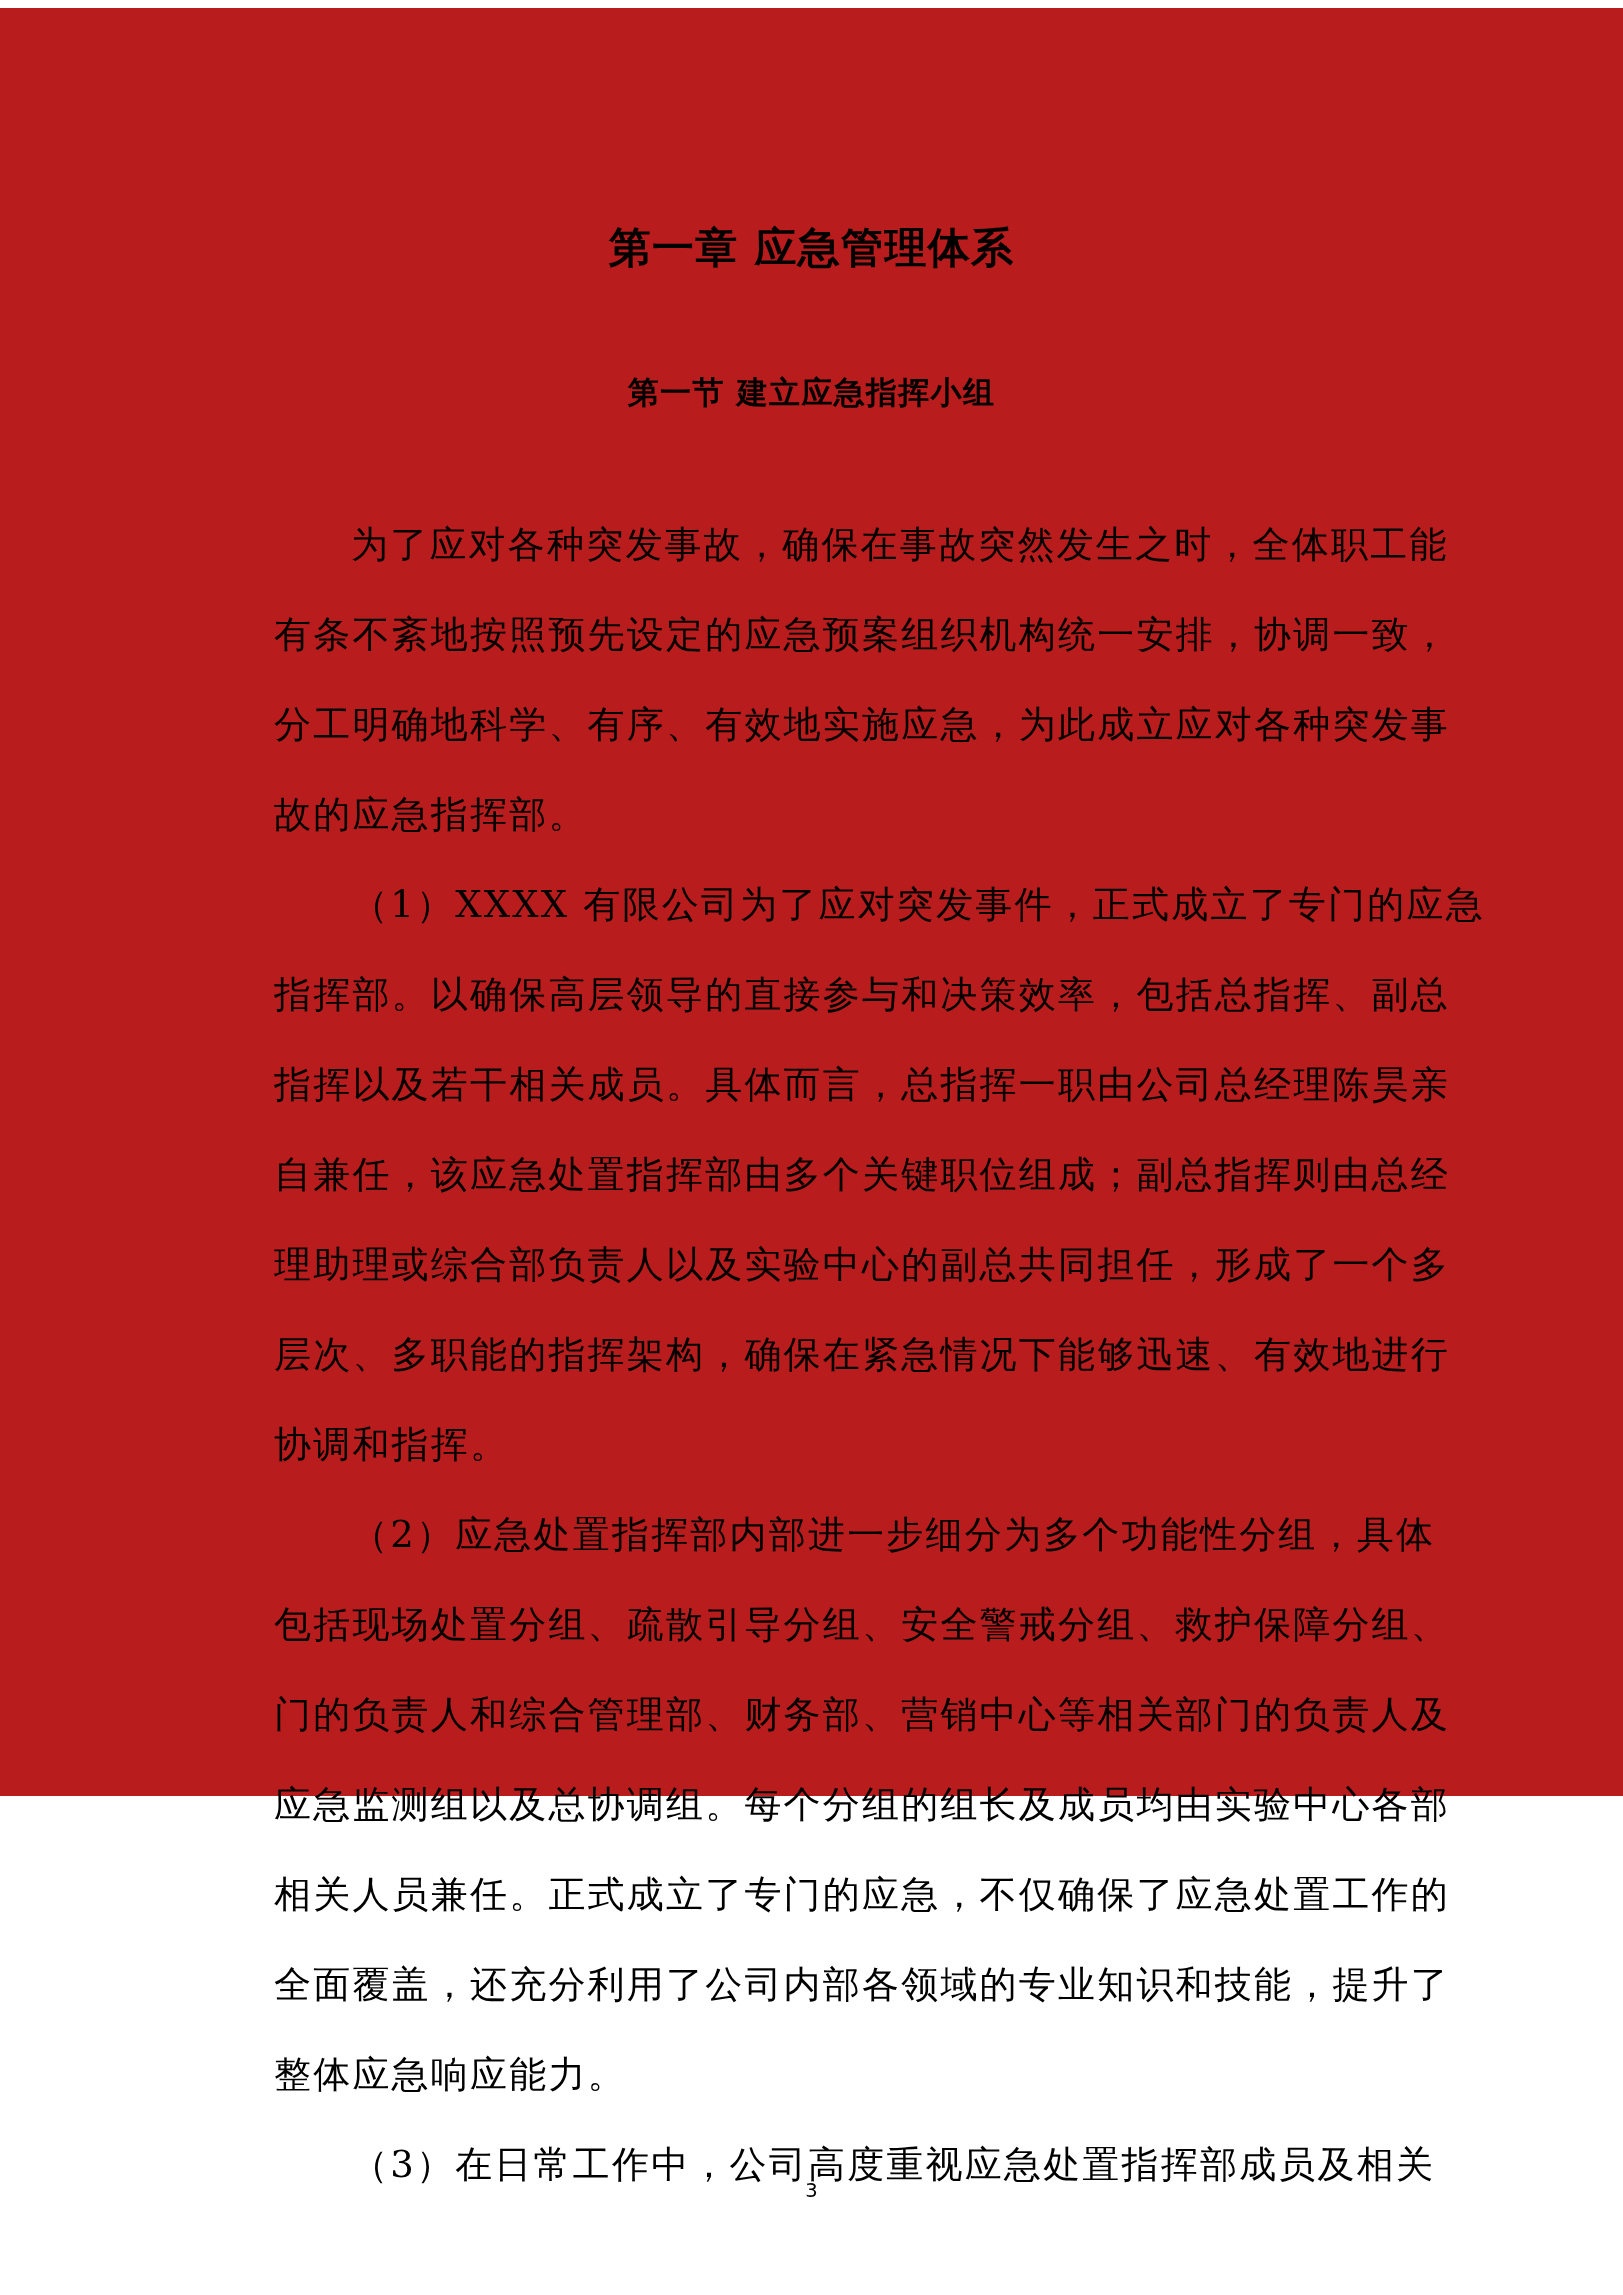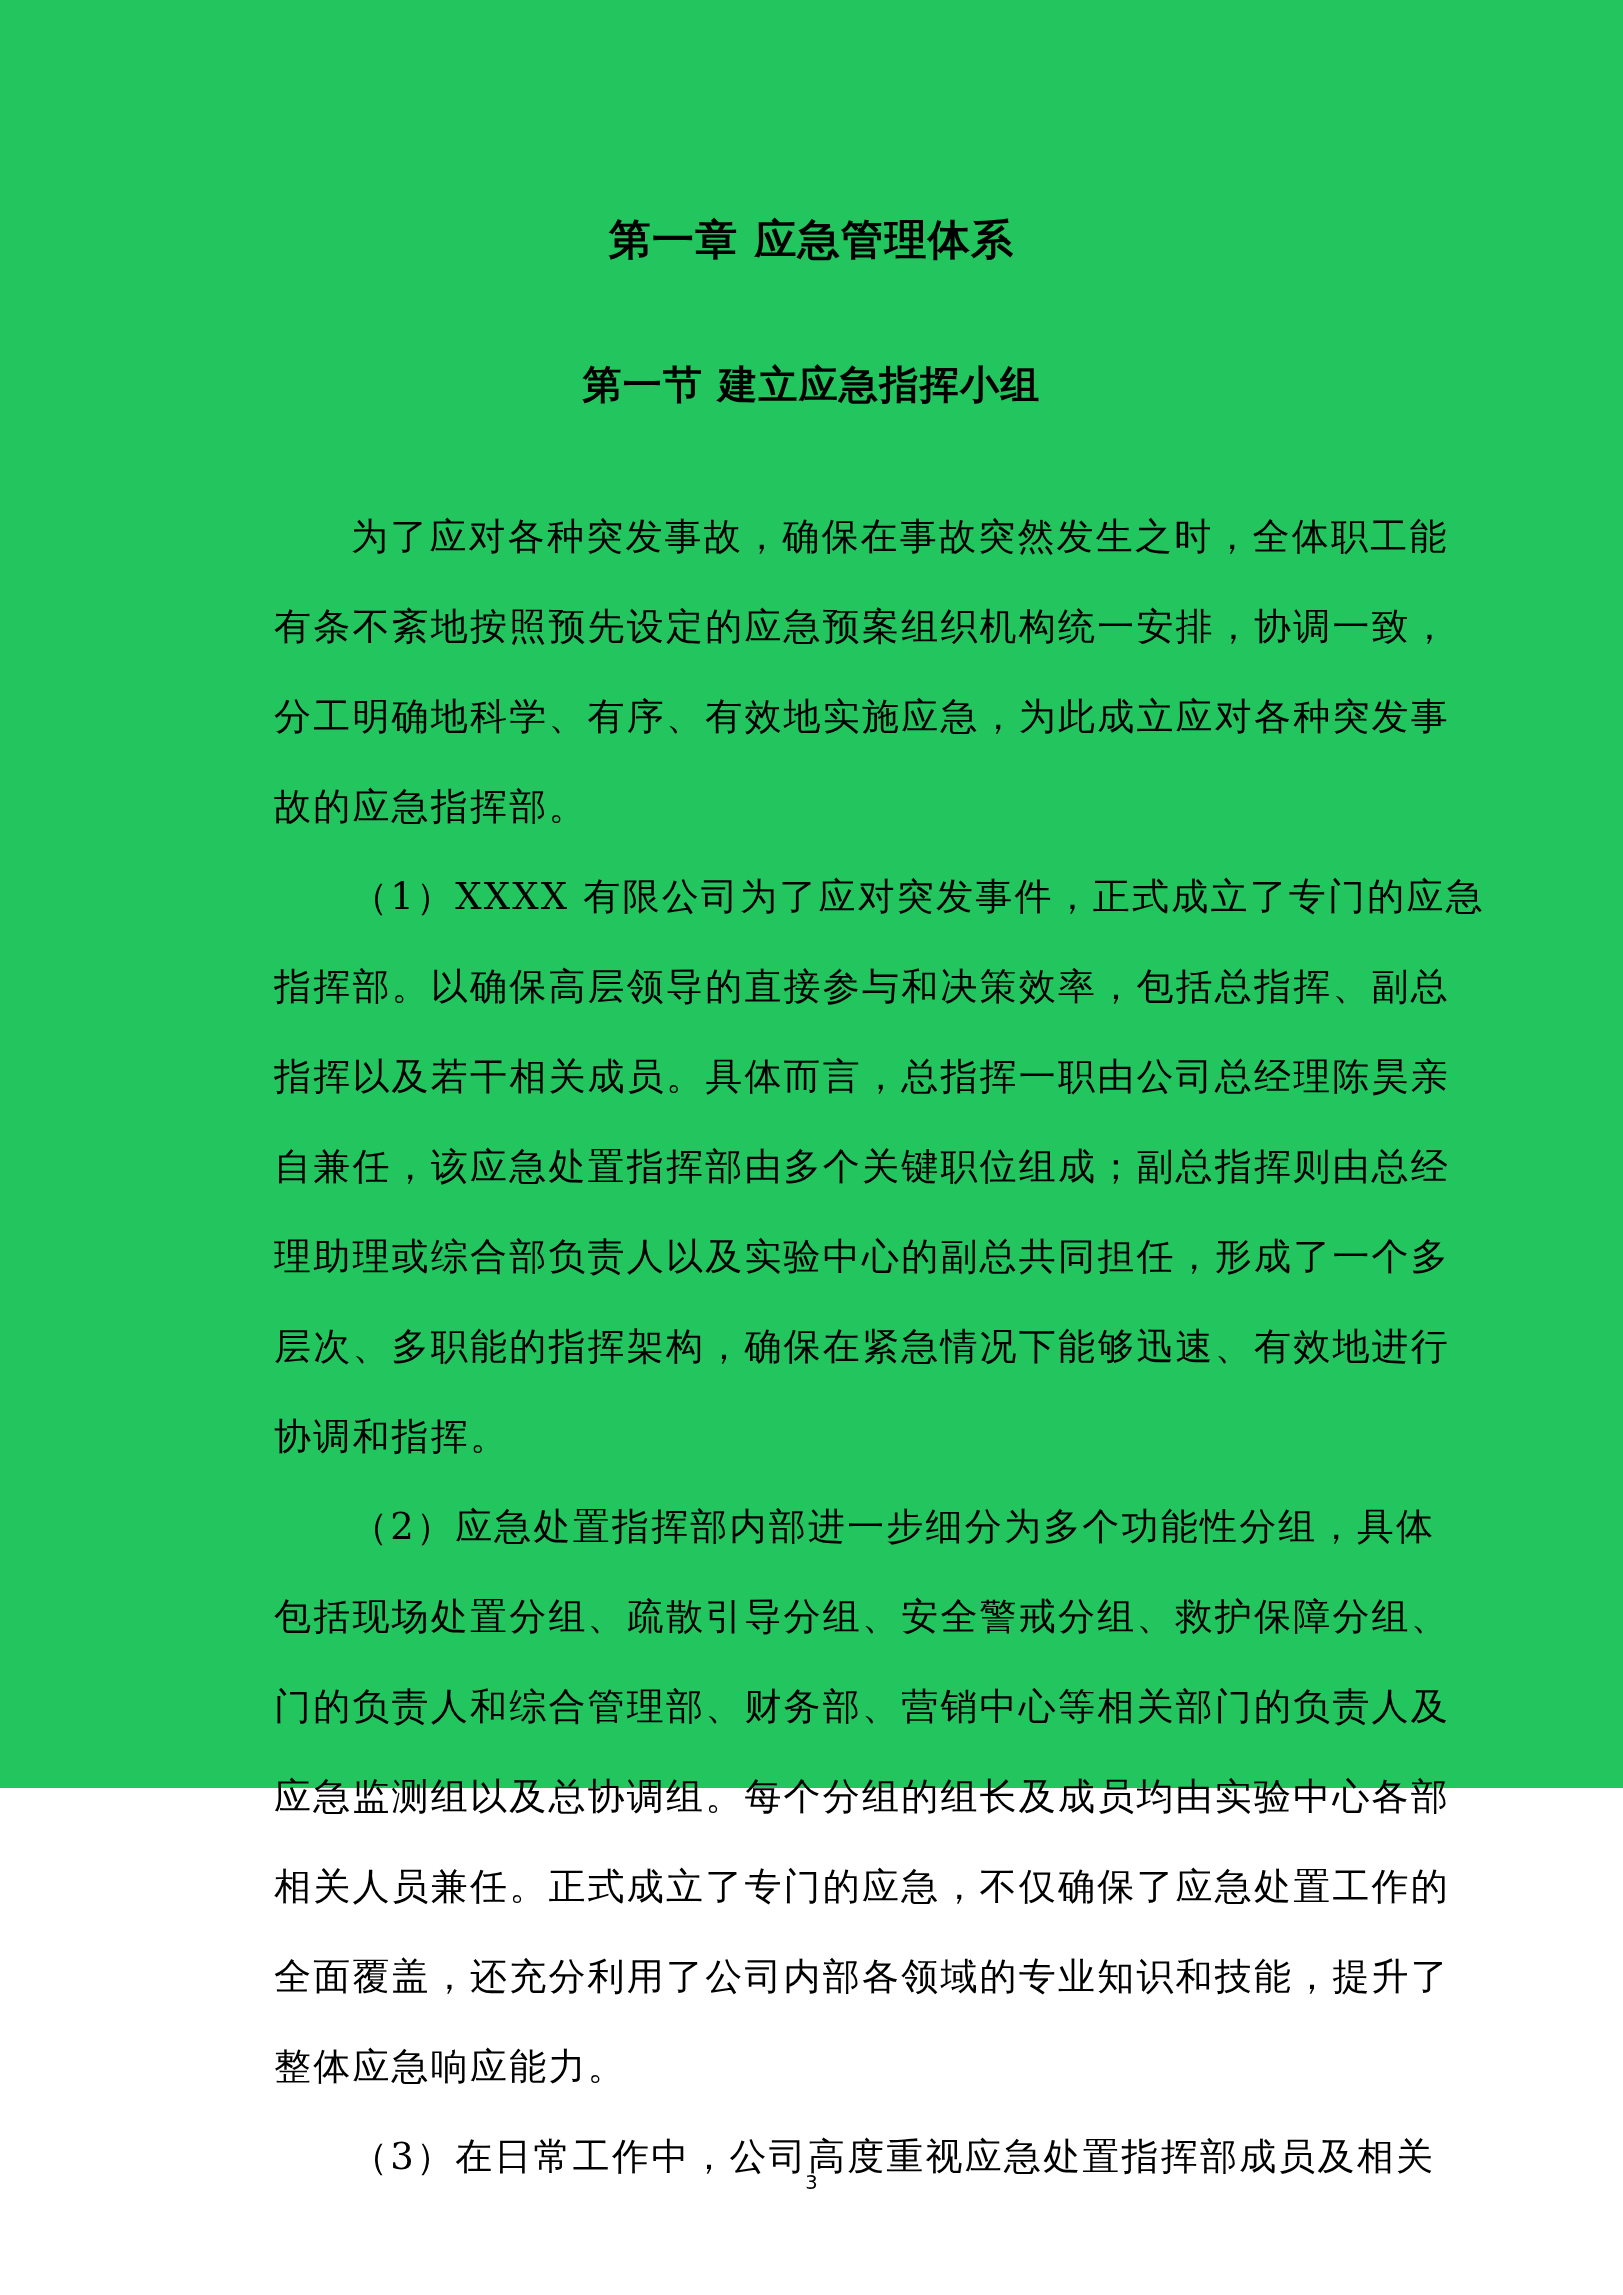--- a/index.html
+++ b/index.html
@@ -10,43 +10,43 @@
     body {
       width: 1623px;
       height: 2295px;
       position: relative;
       overflow: hidden;
       font-family: "DejaVu Serif", "Liberation Serif", serif;
       color: #000000;
     }
     .page {
       position: absolute;
-      left: 0; top: 0;
+      left: 0; top: 8px;
       width: 1623px; height: 1788px;
-      background: #22c55e;
+      background: #b91c1c;
     }
     .chapter-title {
       position: absolute;
       left: 0; width: 1623px;
       top: 208px;
       text-align: center;
       font-family: "DejaVu Sans", "Liberation Sans", sans-serif;
       font-weight: bold;
       font-size: 42px;
       line-height: 63px;
       letter-spacing: 1.3px;
     }
     .section-title {
       position: absolute;
       left: 0; width: 1623px;
       top: 353px;
       text-align: center;
       font-family: "DejaVu Sans", "Liberation Sans", sans-serif;
       font-weight: bold;
-      font-size: 39px;
+      font-size: 31px;
       line-height: 63px;
       letter-spacing: 1.3px;
     }
     .body {
       position: absolute;
       left: 247px;
       top: 492px;
       width: 1128px;
     }
     .para {

